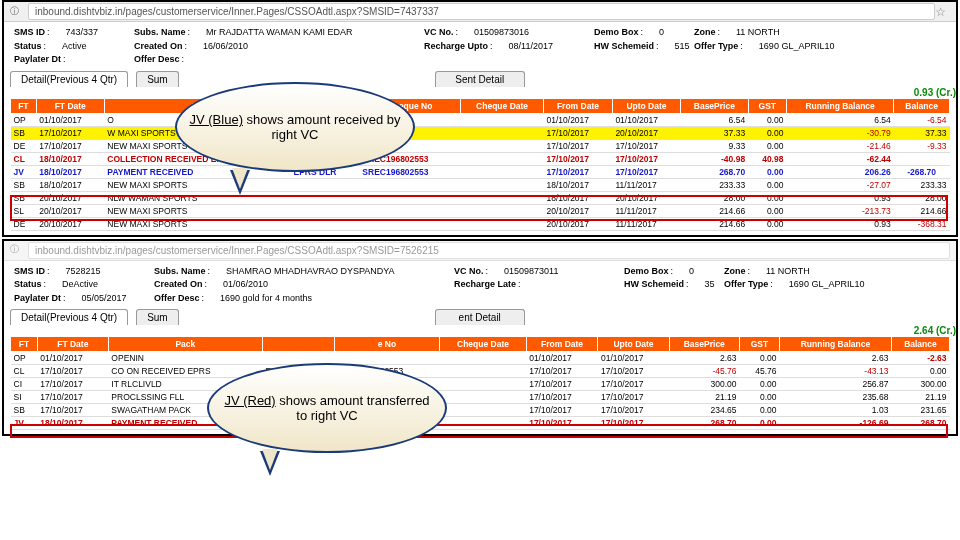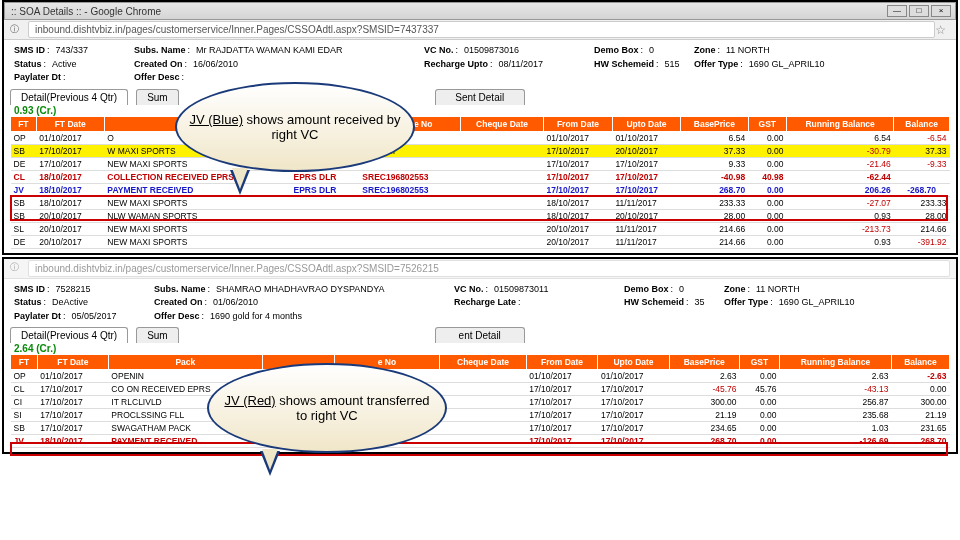--- a/index.html
+++ b/index.html
@@ -8,54 +8,46 @@
   .tab-title{font-size:10px;color:#333}
   .win-controls{position:absolute;right:4px;top:2px;display:flex;gap:2px}
   .win-btn{width:20px;height:12px;border:1px solid #888;background:#ddd;font-size:8px;text-align:center;line-height:10px}
   .url-bar{background:#f0f0f0;height:20px;display:flex;align-items:center;padding:0 6px;border-bottom:1px solid #ccc}
   .url-text{background:#fff;border:1px solid #ccc;flex:1;padding:2px 6px;font-size:10px;color:#555;border-radius:2px}
   .nav-icon{width:14px;height:14px;margin-right:4px;color:#666}
   .info-block{padding:4px 10px 2px;font-size:9px;line-height:1.5}
   .info-row{display:flex;gap:0}
   .info-cell{display:flex;min-width:0}
   .lbl{font-weight:bold;color:#000;white-space:nowrap}
-  .val{color:#000;white-space:nowrap;margin-left:4px}
+  .val{color:#000;white-space:nowrap;margin-left:14px}
   .colon{margin:0 2px}
   .tabs-row{display:flex;padding:2px 6px 0;gap:8px}
   .tab{border:1px solid #999;border-bottom:none;padding:2px 10px;font-size:10px;background:#eee;border-radius:3px 3px 0 0;min-width:90px;text-align:center}
   .tab.active{background:#fff}
-  .cr-line{padding:0 10px;color:#0a8a0a;font-weight:bold;font-size:10px}
+  .cr-line{text-align:right;padding:0 0;color:#0a8a0a;font-weight:bold;font-size:10px}
   table{width:100%;border-collapse:collapse;font-size:8.5px}
   th{background:#ff5a00;color:#fff;padding:2px 3px;border:1px solid #fff;text-align:center;font-weight:bold;white-space:nowrap}
   td{padding:1px 3px;border-bottom:1px solid #ddd;white-space:nowrap;color:#000}
   tr.yellow td{background:#fff200}
   tr.blue td{color:#1818c8;font-weight:bold}
   tr.redrow td{color:#c00000;font-weight:bold}
   .redbox{border:2px solid #c00;position:absolute;pointer-events:none}
   .section{position:relative;border:2px solid #000;margin:2px}
   .callout{position:absolute;z-index:50;background:linear-gradient(#fff,#f0e6c8);border:2px solid #1a3a7a;border-radius:50%;width:240px;height:90px;display:flex;align-items:center;justify-content:center;text-align:center;font-size:13px;padding:10px}
   .callout-tail{position:absolute;width:0;height:0;border-left:10px solid transparent;border-right:10px solid transparent;border-top:25px solid #1a3a7a;z-index:49}
   .callout-tail::after{content:'';position:absolute;top:-27px;left:-8px;border-left:8px solid transparent;border-right:8px solid transparent;border-top:21px solid #f0e6c8}
   .underline{text-decoration:underline}
   .neg{color:#c00000}
   .star{color:#888;font-size:12px;margin-right:4px}
   .content-pad{padding:0 6px 4px}
 </style>
 </head>
 <body>
 
 <div class="section" style="margin-top:0">
-  <div class="chrome-bar">
-    <span class="tab-title">:: SOA Details :: - Google Chrome</span>
-    <div class="win-controls">
-      <div class="win-btn">—</div>
-      <div class="win-btn">□</div>
-      <div class="win-btn">×</div>
-    </div>
-  </div>
   <div class="url-bar">
     <span class="nav-icon">ⓘ</span>
     <div class="url-text">inbound.dishtvbiz.in/pages/customerservice/Inner.Pages/CSSOAdtl.aspx?SMSID=7437337</div>
     <span class="star">☆</span>
   </div>
 
   <div class="info-block">
     <div class="info-row">
       <div class="info-cell" style="width:120px">
           <span class="lbl">SMS ID</span>
@@ -266,21 +258,21 @@
             <td>20/10/2017</td>
             <td>NEW MAXI SPORTS</td>
             <td></td>
             <td></td>
             <td></td>
             <td>20/10/2017</td>
             <td>11/11/2017</td>
             <td style="text-align: right;">214.66</td>
             <td style="text-align: right;">0.00</td>
             <td style="text-align: right;">0.93</td>
-            <td class="neg" style="text-align: right;">-391.92</td>
+            <td class="neg" style="text-align: right;">-368.31</td>
           </tr>
         </tbody>
   </table>
   </div>
   <div class="redbox" style="left:6px;top:193px;width:938px;height:26px"></div>
 </div>
 
 <div class="callout" style="left:175px;top:82px">
   <div><span class="underline">JV (Blue)</span><span> shows amount received by right VC</span></div>
 </div>

